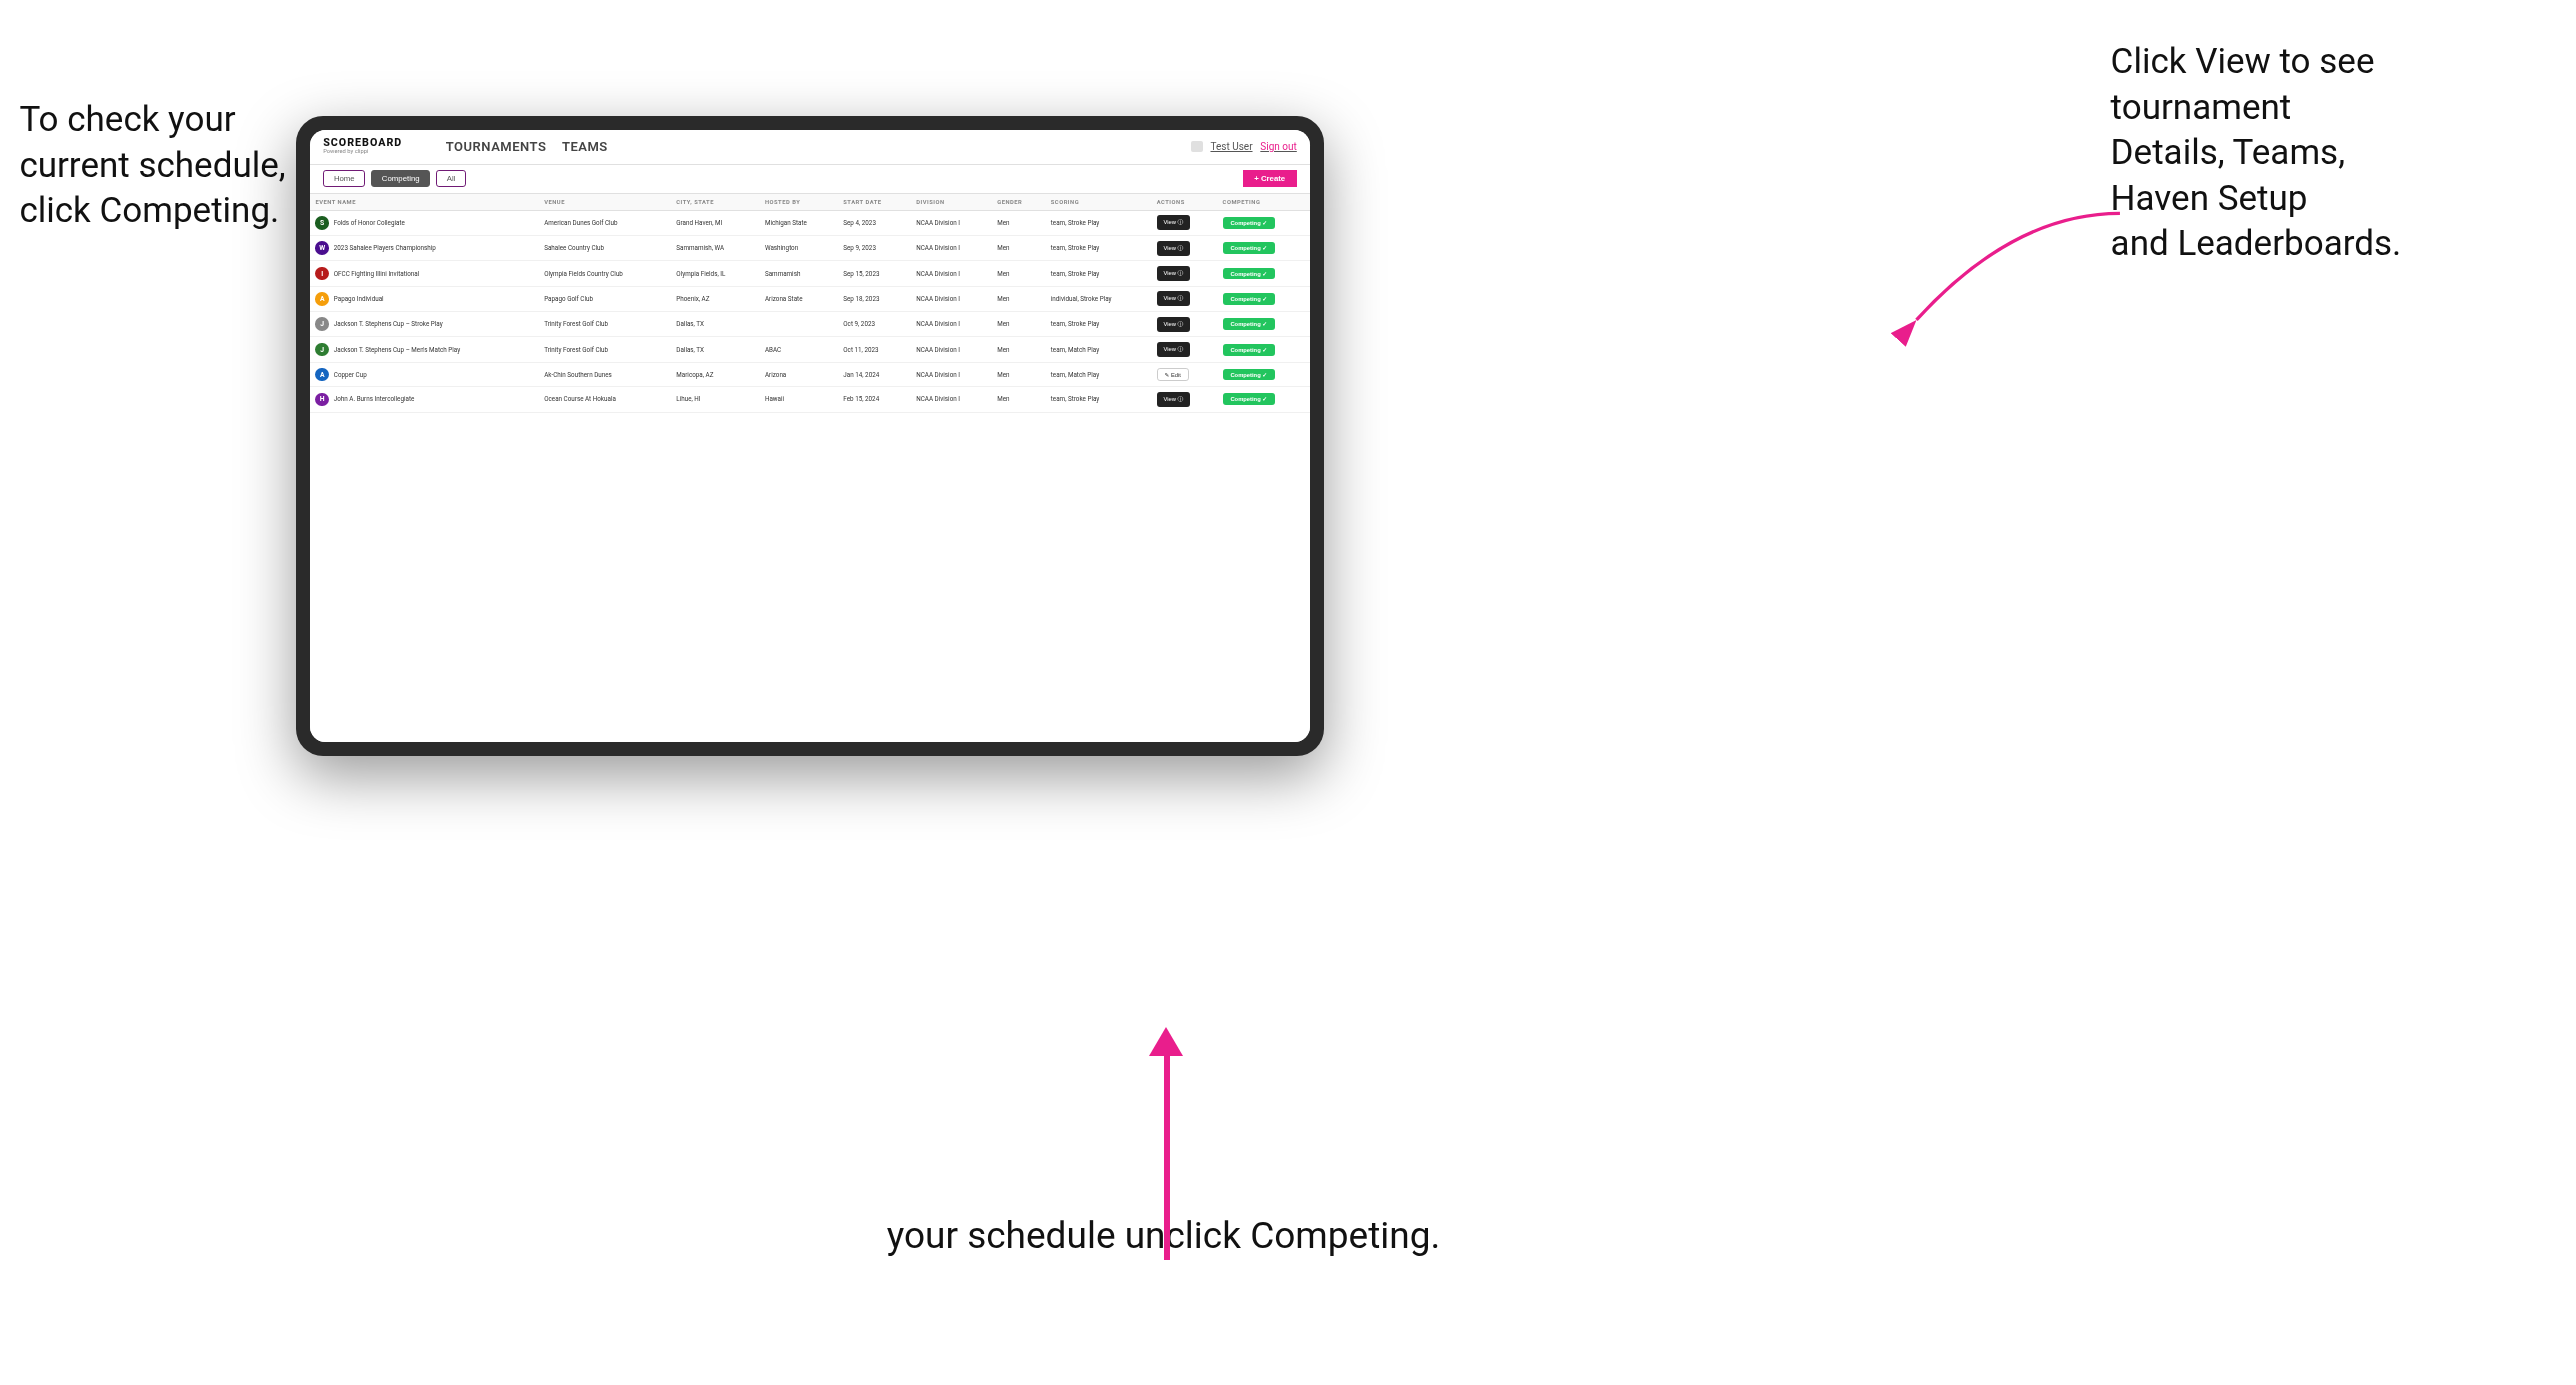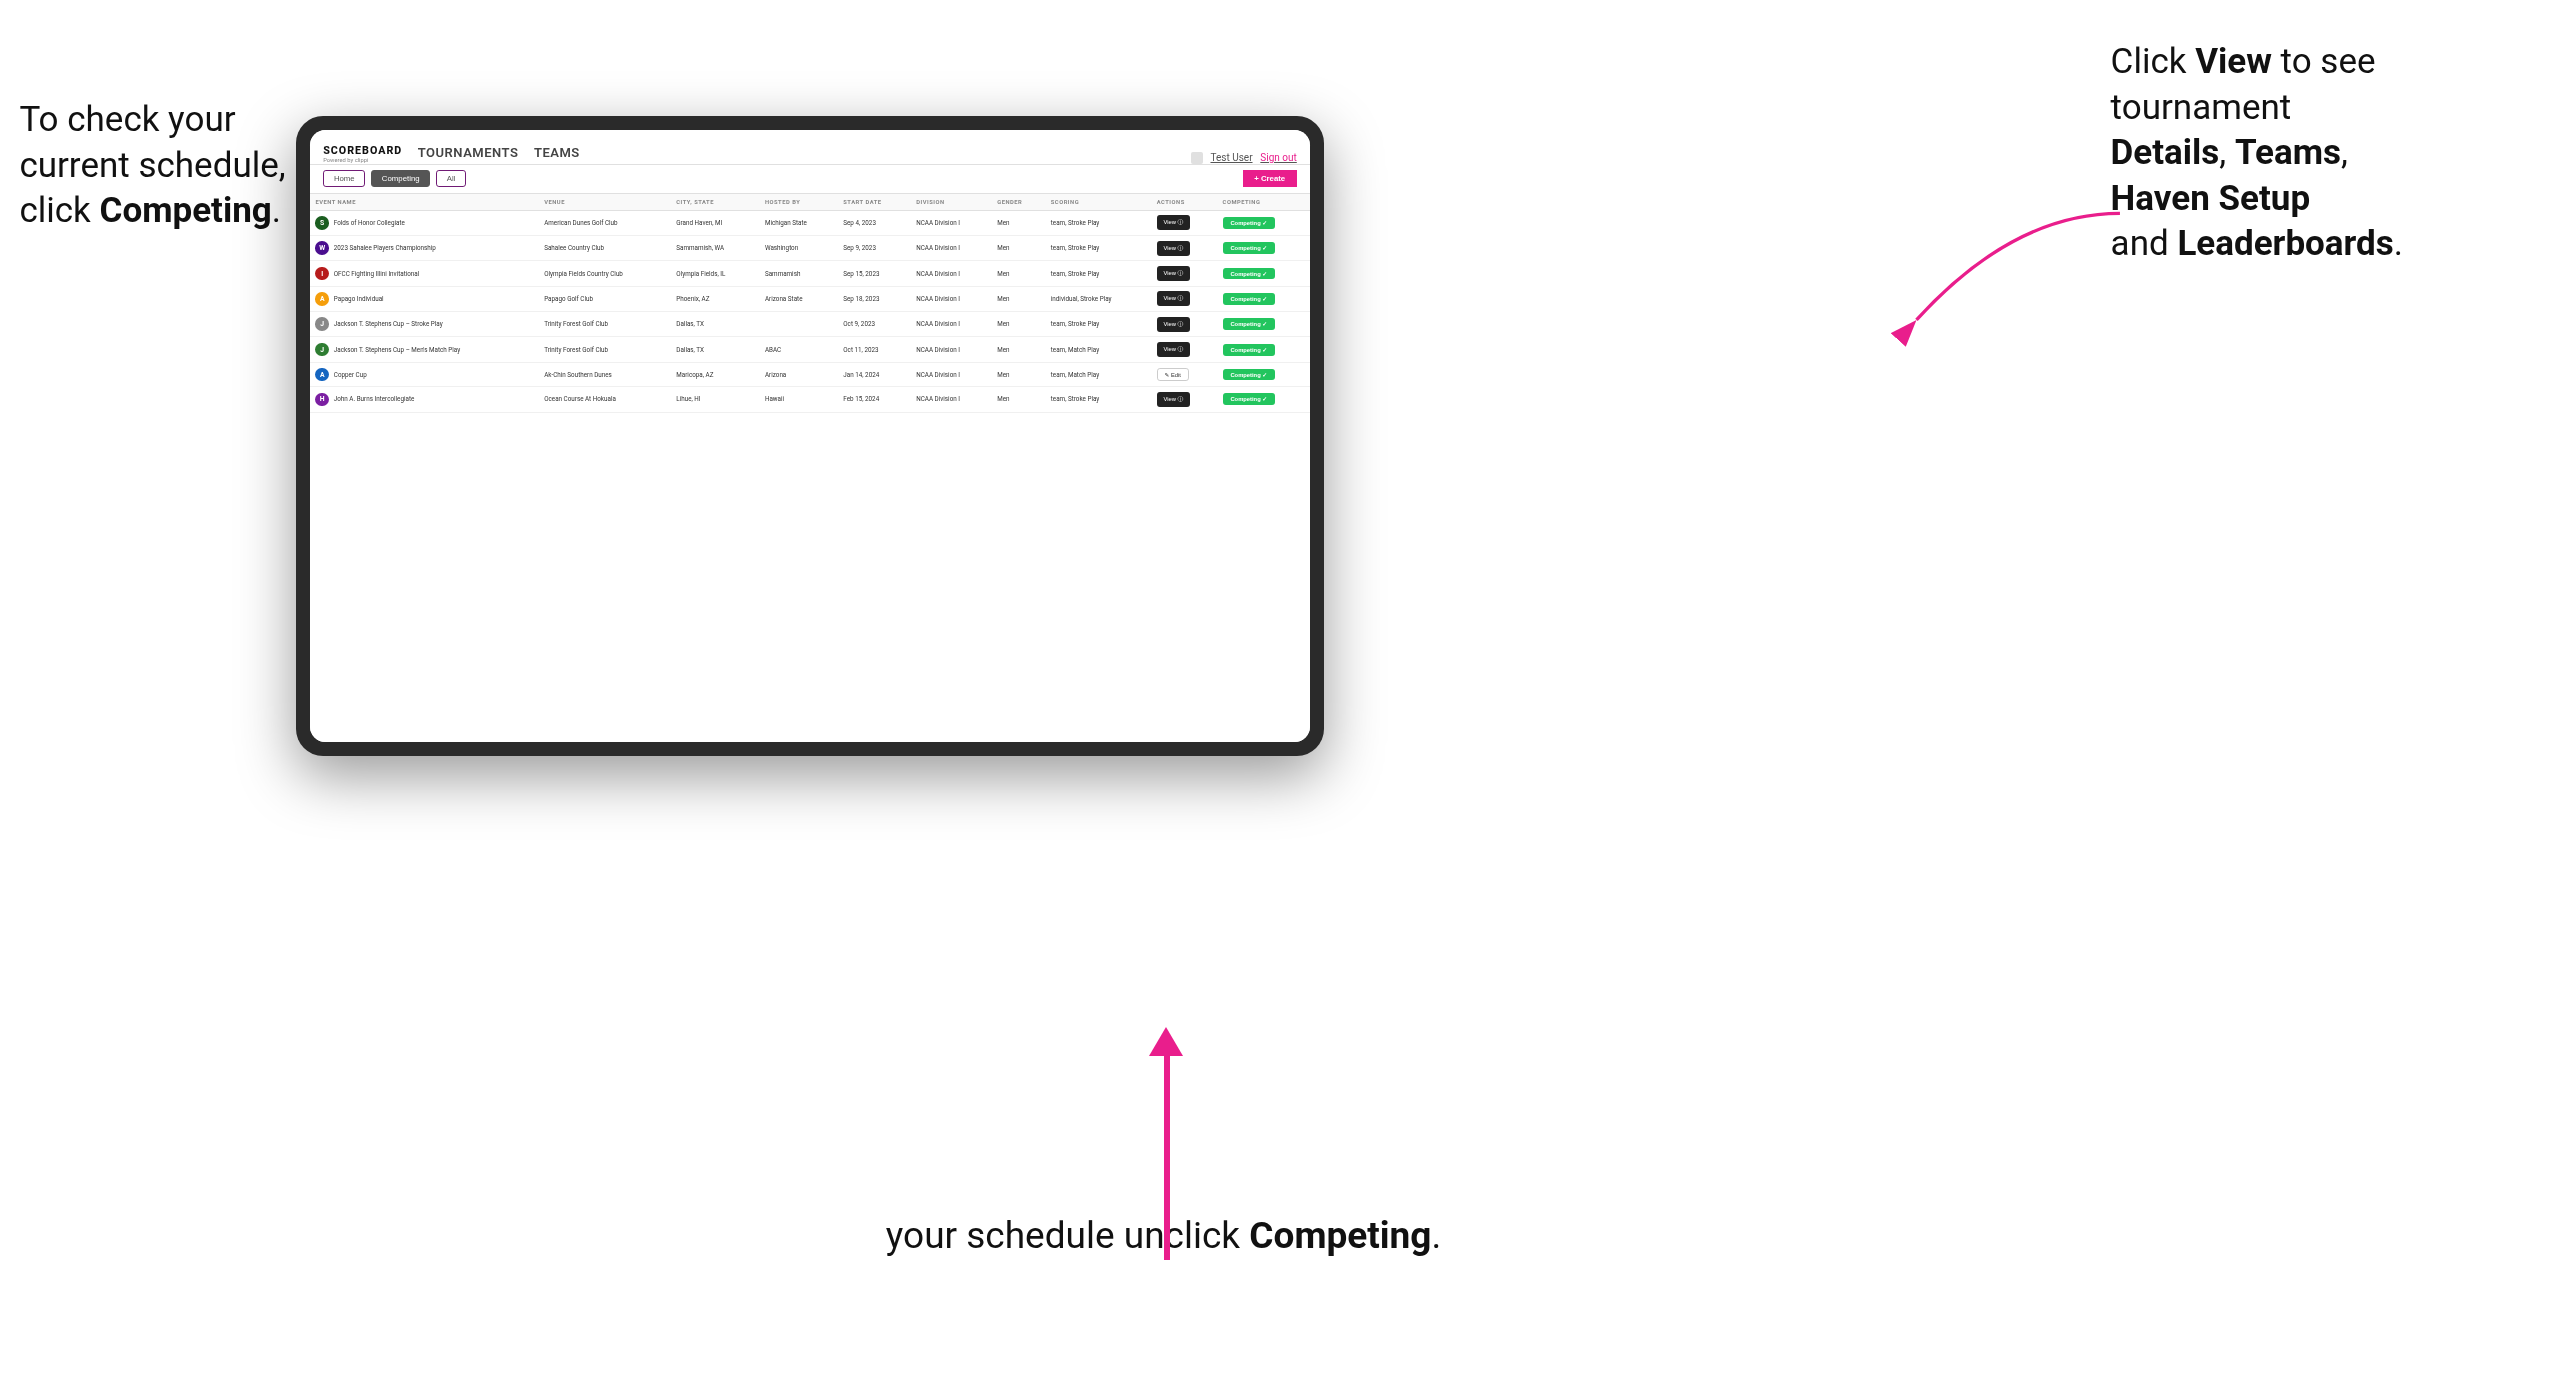--- a/index.html
+++ b/index.html
@@ -12,21 +12,21 @@
       overflow: hidden;
     }
 
     
     .annotation {
       position: absolute;
       font-size: 35px;
       line-height: 1.3;
       color: #111;
     }
-    .annotation strong { font-weight: 700; }
+    .annotation strong { font-weight: 400; }
 
     .annotation-tl {
       left: 19.4px;
       top: 97px;
       width: 369px;
     }
     .annotation-tr {
       right: 19.4px;
       top: 39px;
       width: 446px;
@@ -78,24 +78,25 @@
       overflow: hidden;
       display: flex;
       flex-direction: column;
     }
 
     
     .app-header {
       background: #fff;
       border-bottom: 1px solid #e0e0e0;
       display: flex;
-      align-items: flex-end;
+      align-items: center;
       padding: 0 13.6px;
       height: 35px;
       flex-shrink: 0;
+      gap: 28px;
     }
     .scoreboard-logo {
       display: flex;
       flex-direction: column;
       margin-right: 15.5px;
     }
     .logo-main {
       font-size: 10.7px;
       font-weight: 800;
       letter-spacing: 1px;

